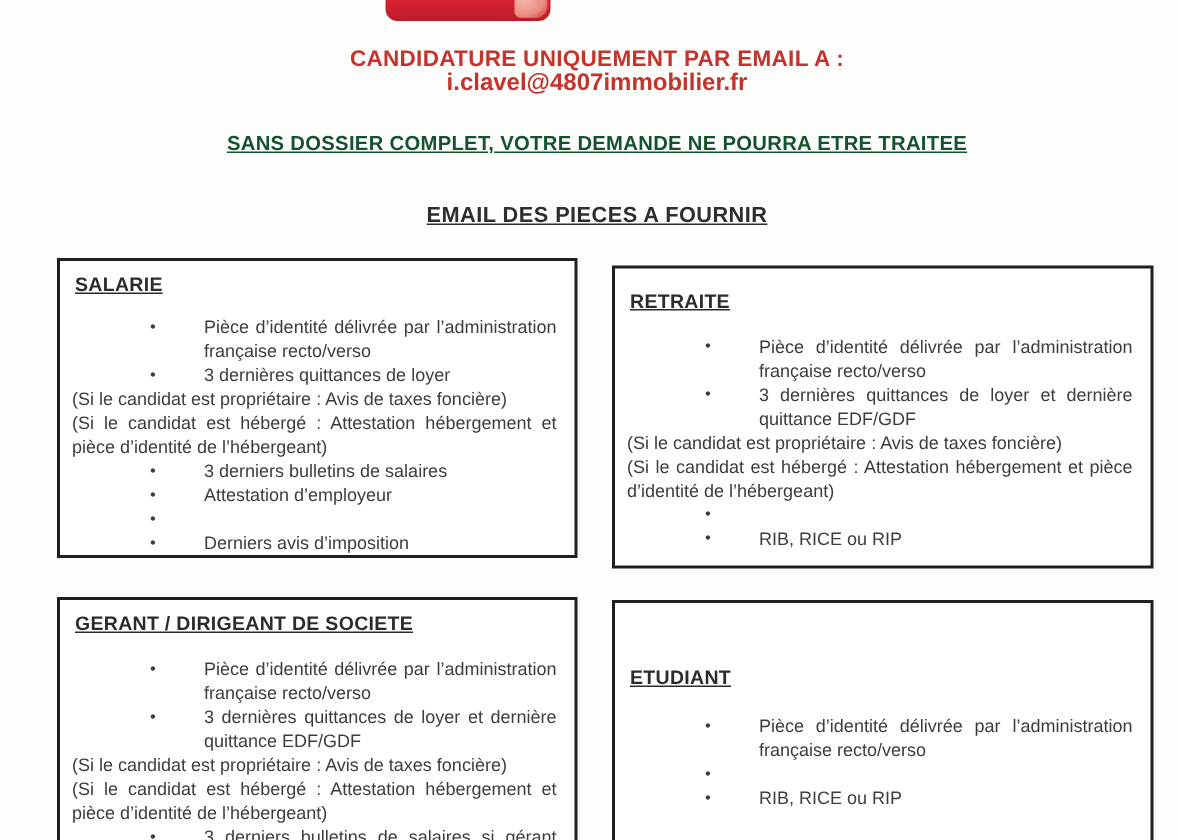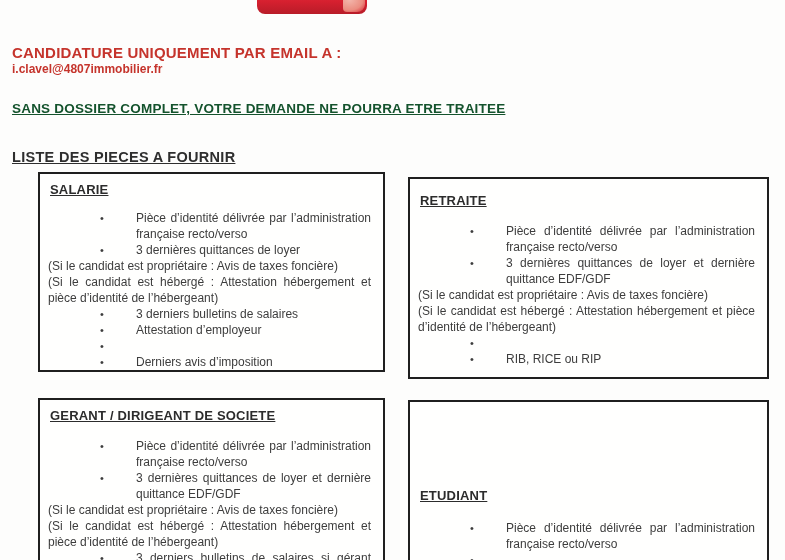--- a/index.html
+++ b/index.html
@@ -35,28 +35,28 @@
     overflow: hidden;
     text-align: center;
   }
   .location-tab span {
     display: block; margin-top: -7px;
     font-size: 12px; font-weight: bold; color: #ffffff;
     letter-spacing: .5px;
   }
 
   
-  .headings { position: absolute; left: 12px; width: 772px; top: 17px; }
+  .headings { position: absolute; left: 12px; width: 772px; top: 4px; text-align: center; }
   .red-line1 {
     margin-top: 27px;
     color: #c5342c; font-weight: bold; font-size: 15px; line-height: 17px;
     letter-spacing: .2px;
   }
   .red-line2 {
-    color: #c5342c; font-weight: bold; font-size: 12px; line-height: 16px;
+    color: #c5342c; font-weight: bold; font-size: 16px; line-height: 16px;
   }
   .warning-line {
     margin-top: 24px;
     color: #14532d; font-weight: bold; font-size: 13.5px;
     text-decoration: underline;
     letter-spacing: .2px;
   }
   .list-title {
     margin-top: 33px;
     color: #2e2e2e; font-weight: bold; font-size: 14.5px;
@@ -80,41 +80,41 @@
 
   .box-title {
     font-weight: bold; font-size: 13px;
     color: #2c2c2c;
     text-decoration: underline;
     margin: 2px 0 12px 2px;
     letter-spacing: .2px;
   }
   .box-retraite .box-title { margin-top: 8px; margin-bottom: 14px; }
   .box-gerant   .box-title { margin-bottom: 14px; }
-  .box-etudiant .box-title { margin-top: 80px; margin-bottom: 16px; }
+  .box-etudiant .box-title { margin-top: 36px; margin-bottom: 16px; }
 
   .bullet-item { display: flex; margin-left: 52px; margin-right: 2px; }
   .bullet-item .dot { flex: 0 0 36px; font-size: 11px; color: #3d3d3d; }
   .bullet-item .btxt { flex: 1; text-align: justify; }
   .paren-line { text-align: justify; margin-right: 2px; }
 </style>
 </head>
 <body>
 
 <div class="page">
 
   <div class="brand-bar">
     <span class="logo-tip"></span>
   </div>
 
   <div class="headings">
     <div class="red-line1">CANDIDATURE UNIQUEMENT PAR EMAIL A :</div>
     <div class="red-line2">i.clavel@4807immobilier.fr</div>
     <div class="warning-line">SANS DOSSIER COMPLET, VOTRE DEMANDE NE POURRA ETRE TRAITEE</div>
-    <div class="list-title">LISTE DES PIECES A FOURNIR</div>
+    <div class="list-title">EMAIL DES PIECES A FOURNIR</div>
   </div>
 
   <div class="doc-box box-salarie">
     <div class="box-title">SALARIE</div>
     <div>
         <div class="bullet-item">
           <span class="dot">•</span>
           <span class="btxt">Pièce d’identité délivrée par l’administration française recto/verso</span>
         </div>
         <div class="bullet-item">

